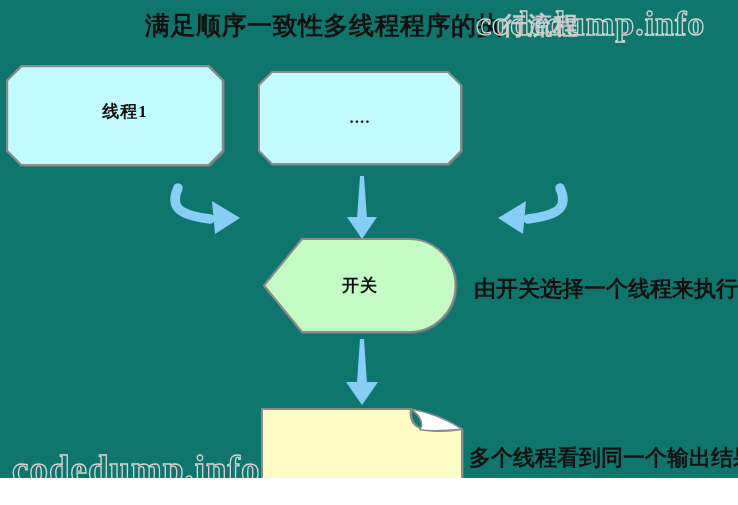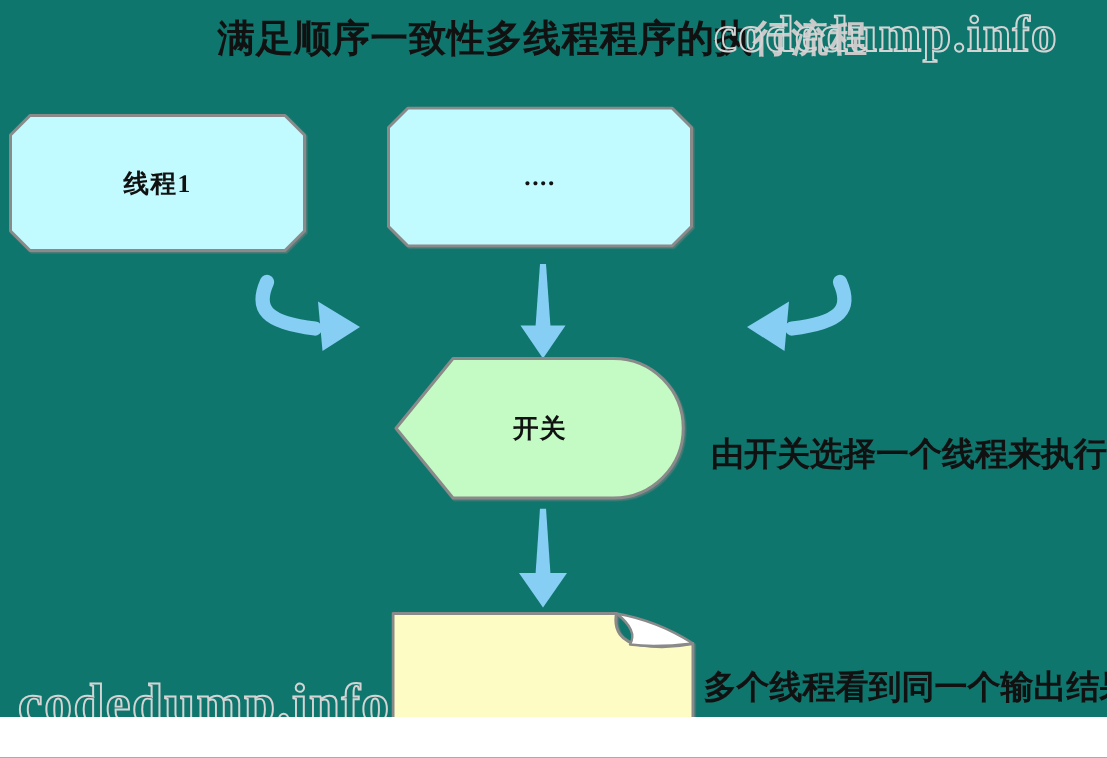--- a/index.html
+++ b/index.html
@@ -18,35 +18,35 @@
   }
   .wm-top{left:476px;top:5px;font-size:34px;}
   .wm-bottom{left:12px;top:448px;font-size:37px;}
   
   .node{display:flex;align-items:center;justify-content:center;}
   .node svg{position:absolute;inset:0;filter:drop-shadow(1.5px 1.5px 0 rgba(130,130,130,.55));}
   .node .label{position:relative;z-index:1;font-size:17px;font-weight:bold;color:#111;letter-spacing:1px;}
   .outlined{stroke:#8a8a8a;stroke-width:2;stroke-linejoin:round;}
   .thin-outline{stroke:#8a8a8a;stroke-width:1.6;stroke-linejoin:round;}
   
-  .box1{left:6px;top:76px;width:198px;height:92px;}
+  .box1{left:6px;top:65px;width:198px;height:92px;padding-left:20px;}
   .box2{left:258px;top:71px;width:204px;height:94px;}
   .box3{left:518px;top:71px;width:205px;height:94px;}
   .switch{left:262px;top:237px;width:196px;height:97px;justify-content:center;}
   .note{left:261px;top:407px;width:202px;height:95px;align-items:flex-end;}
   
   .arrow svg{display:block;}
   .arr-left{left:162px;top:180px;}
   .arr-mid{left:344px;top:176px;}
   .arr-right{left:494px;top:180px;}
   .arr-down2{left:344px;top:339px;}
   .arrow-body{fill:none;stroke-width:9.5px;stroke-linecap:round;}
   
   .annotation{font-size:22px;font-weight:bold;color:#111;white-space:nowrap;letter-spacing:0px;}
-  .ann-switch{left:474px;top:288px;}
+  .ann-switch{left:474px;top:274px;}
   .ann-output{left:469px;top:443px;}
 </style>
 </head>
 <body>
 
 <div id="canvas">
 
   <div class="abs title">
     <span>满足顺序一致性多线程程序的执</span><span class="faded">行流程</span>
   </div>

